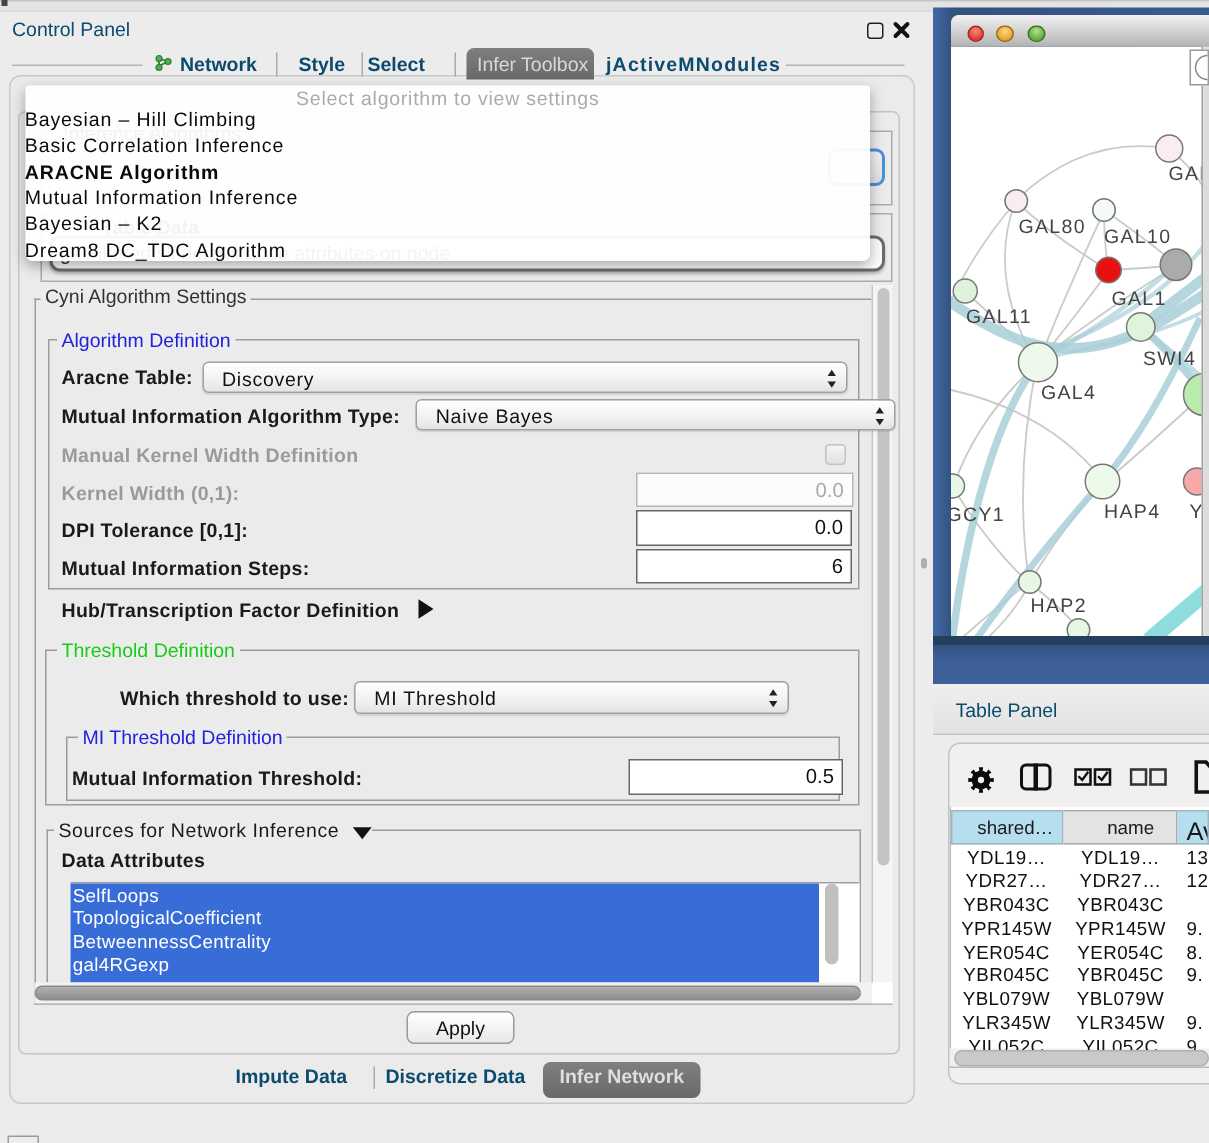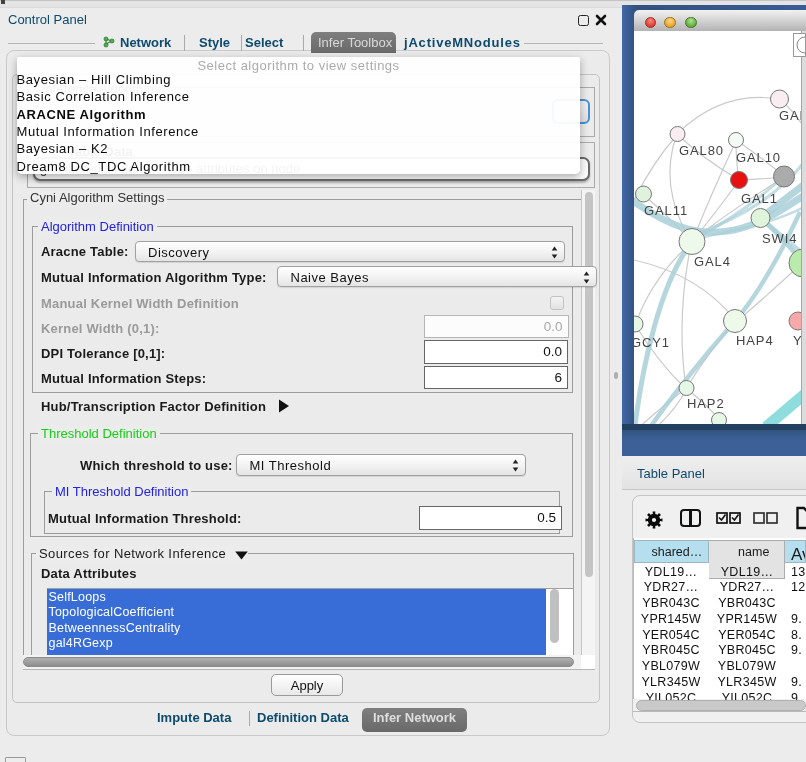--- a/index.html
+++ b/index.html
@@ -127,21 +127,21 @@
 <div class="ab" style="left:42px;top:81px;font-size:13px;color:#333">Inference Algorithms</div>
 <div class="ab" style="left:68px;top:144px;font-size:13px;font-weight:bold;color:#333">Table Data</div>
 <div class="ab" style="left:40px;top:161px;font-size:13px;color:#333;white-space:nowrap">galFiltered.sif default node attributes on node</div>
 <div class="ab" style="left:17px;top:57px;width:563px;height:117px;background:rgba(255,255,255,0.94);border-radius:2px 2px 5px 5px;box-shadow:0 3px 9px rgba(0,0,0,0.32)"></div>
 <div class="ab" style="left:17px;top:58px;width:563px;text-align:center;font-size:13px;color:#ABABAB;letter-spacing:0.5px">Select algorithm to view settings</div>
 <div class="ab" style="left:16.5px;top:71.2px;font-size:13px;color:#0a0a0a;letter-spacing:0.6px;line-height:17.3px;white-space:nowrap">Bayesian – Hill Climbing<br>Basic Correlation Inference<br><b>ARACNE Algorithm</b><br>Mutual Information Inference<br>Bayesian – K2<br>Dream8 DC_TDC Algorithm</div>
 
 <div class="ab" style="left:271px;top:674px;width:72px;height:22px;background:linear-gradient(#ffffff,#e8e8e8);border:1px solid #9a9a9a;border-radius:5px;box-sizing:border-box;text-align:center;font-size:13px;color:#111;padding-top:2.5px">Apply</div>
 <div class="ab t13" style="left:157px;top:710px;font-weight:bold">Impute Data</div>
 <div class="ab sep" style="left:249px;top:711px;height:15px"></div>
-<div class="ab t13" style="left:257px;top:710px;font-weight:bold">Definition Data</div>
+<div class="ab t13" style="left:257px;top:710px;font-weight:bold">Discretize Data</div>
 <div class="ab" style="left:362px;top:707.5px;width:105px;height:24px;background:linear-gradient(#7f7f7f,#696969);border-radius:5px"></div>
 <div class="ab" style="left:373px;top:710px;font-size:13px;font-weight:bold;color:#dedede;white-space:nowrap">Infer Network</div>
 
 <div class="ab" style="left:5px;top:757px;width:19px;height:10px;background:#EDEDED;border:1.5px solid #9a9a9a;border-radius:1px"></div>
 
 <div class="ab" style="left:614px;top:372px;width:4px;height:7px;background:#AFAFAF;border-radius:2px"></div>
 
 <div class="ab" style="left:622px;top:5px;width:184px;height:451px;background:linear-gradient(90deg,#4168A8,#33517E 13px,#3A5C94)"></div>
 <div class="ab" style="left:622px;top:424px;width:184px;height:6px;background:#24405F"></div>
 <div class="ab" style="left:622px;top:430px;width:184px;height:26px;background:linear-gradient(#33547F,#3D6099 40%,#3D6099)"></div>
@@ -247,20 +247,20 @@
 <svg class="ab" style="left:753px;top:512px" width="26" height="12" viewBox="0 0 26 12">
 <rect x="1" y="1" width="10" height="10" fill="none" stroke="#333" stroke-width="1.7"></rect>
 <rect x="14" y="1" width="10" height="10" fill="none" stroke="#333" stroke-width="1.7"></rect>
 </svg>
 <svg class="ab" style="left:796px;top:506px" width="12" height="24" viewBox="0 0 12 24">
 <path d="M1.5 2 L8 2 L11.5 6 L11.5 22 L1.5 22 Z" fill="none" stroke="#111" stroke-width="2.4"></path>
 </svg>
 
 <div class="ab" style="left:633px;top:538px;width:173px;height:161px;background:#fff;border-left:1px solid #B9B9B9"></div>
 <div class="ab" style="left:633.5px;top:540px;width:75px;height:23px;background:#B5DFEF;border:1px solid #9FB6BE;box-sizing:border-box;font-size:12.5px;color:#1a1a1a;padding-top:4px;padding-left:17px;box-sizing:border-box">shared…</div>
-<div class="ab" style="left:708.5px;top:540px;width:76.5px;height:39px;background:#E3E3E3;border:1px solid #ADADAD;border-left:none;box-sizing:border-box;text-align:center;font-size:12.5px;color:#1a1a1a;padding-top:4px;padding-left:15px">name</div>
+<div class="ab" style="left:708.5px;top:540px;width:76.5px;height:23px;background:#E3E3E3;border:1px solid #ADADAD;border-left:none;box-sizing:border-box;text-align:center;font-size:12.5px;color:#1a1a1a;padding-top:4px;padding-left:15px">name</div>
 <div class="ab" style="left:785px;top:540px;width:21px;height:23px;background:#B5DFEF;border:1px solid #9FB6BE;border-left:none;box-sizing:border-box;overflow:hidden;font-size:17px;color:#1a1a1a;padding:4px 0 0 6px">Av</div>
 <div class="ab" style="left:633px;top:564.5px;width:76px;height:135px;text-align:center;font-size:12.5px;color:#111;letter-spacing:0.3px;line-height:15.8px;overflow:hidden">YDL19…<br>YDR27…<br>YBR043C<br>YPR145W<br>YER054C<br>YBR045C<br>YBL079W<br>YLR345W<br>YIL052C</div>
 <div class="ab" style="left:709px;top:564.5px;width:76px;height:135px;text-align:center;font-size:12.5px;color:#111;letter-spacing:0.3px;line-height:15.8px;overflow:hidden">YDL19…<br>YDR27…<br>YBR043C<br>YPR145W<br>YER054C<br>YBR045C<br>YBL079W<br>YLR345W<br>YIL052C</div>
 <div class="ab" style="left:791px;top:564.5px;width:16px;height:135px;font-size:12.5px;color:#111;letter-spacing:0.3px;line-height:15.8px;overflow:hidden;white-space:nowrap">13<br>12<br>&nbsp;<br>9.<br>8.<br>9.<br>&nbsp;<br>9.<br>9.</div>
 
 <div class="ab" style="left:636px;top:700px;width:170px;height:10.5px;background:#C9C9C9;border:1px solid #B0B0B0;border-radius:5.5px;box-sizing:border-box"></div>
 <div class="ab" style="left:633px;top:711px;width:173px;height:1px;background:#B9B9B9"></div>
 
 </body></html>

